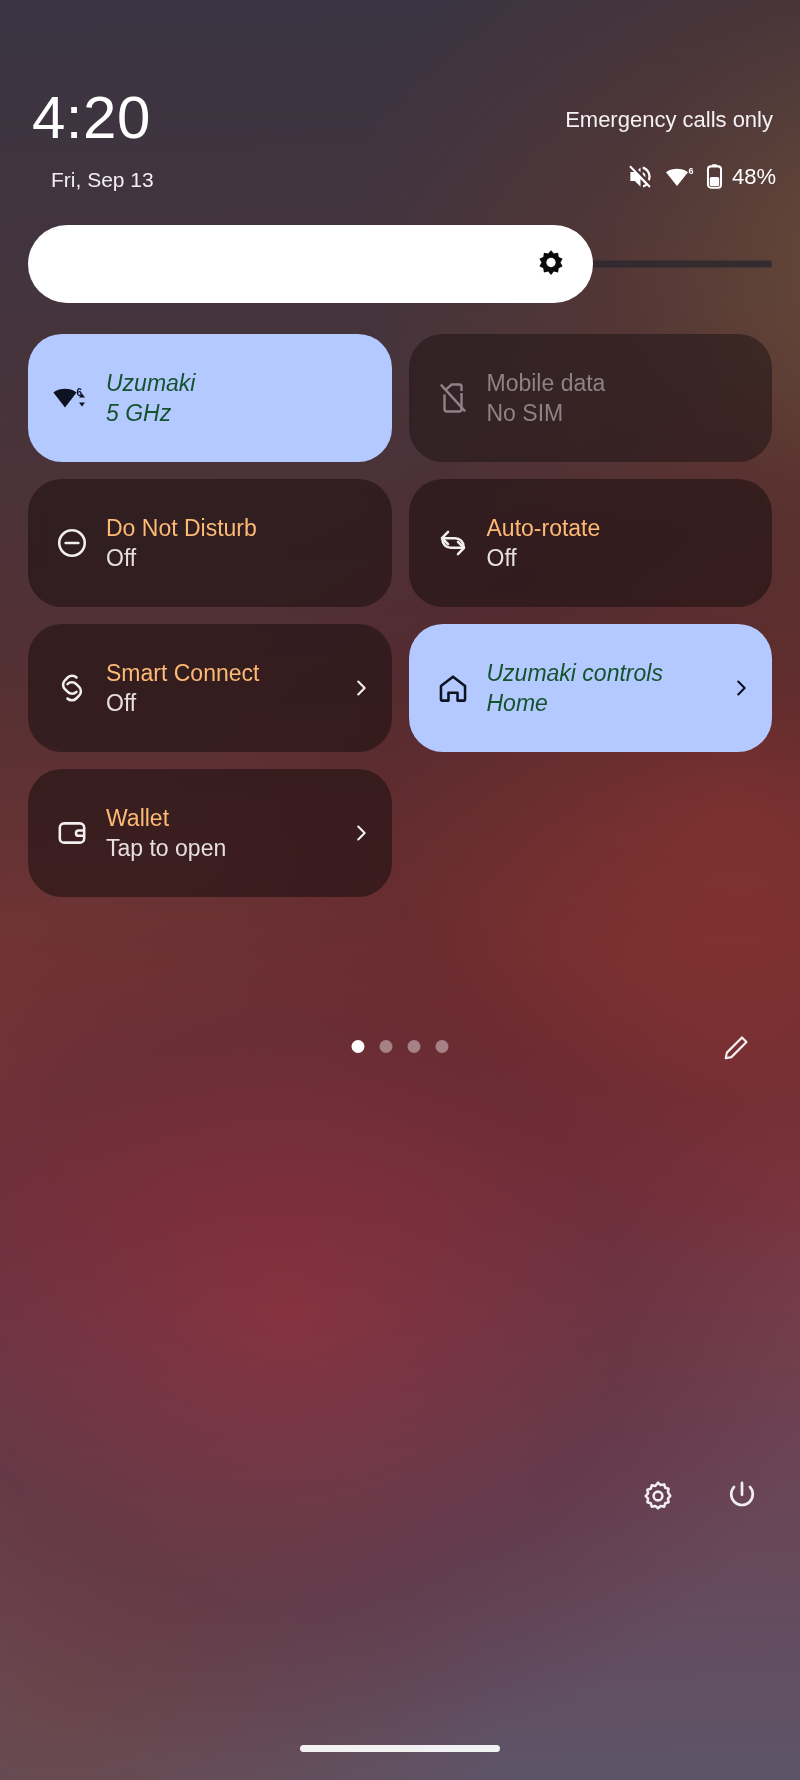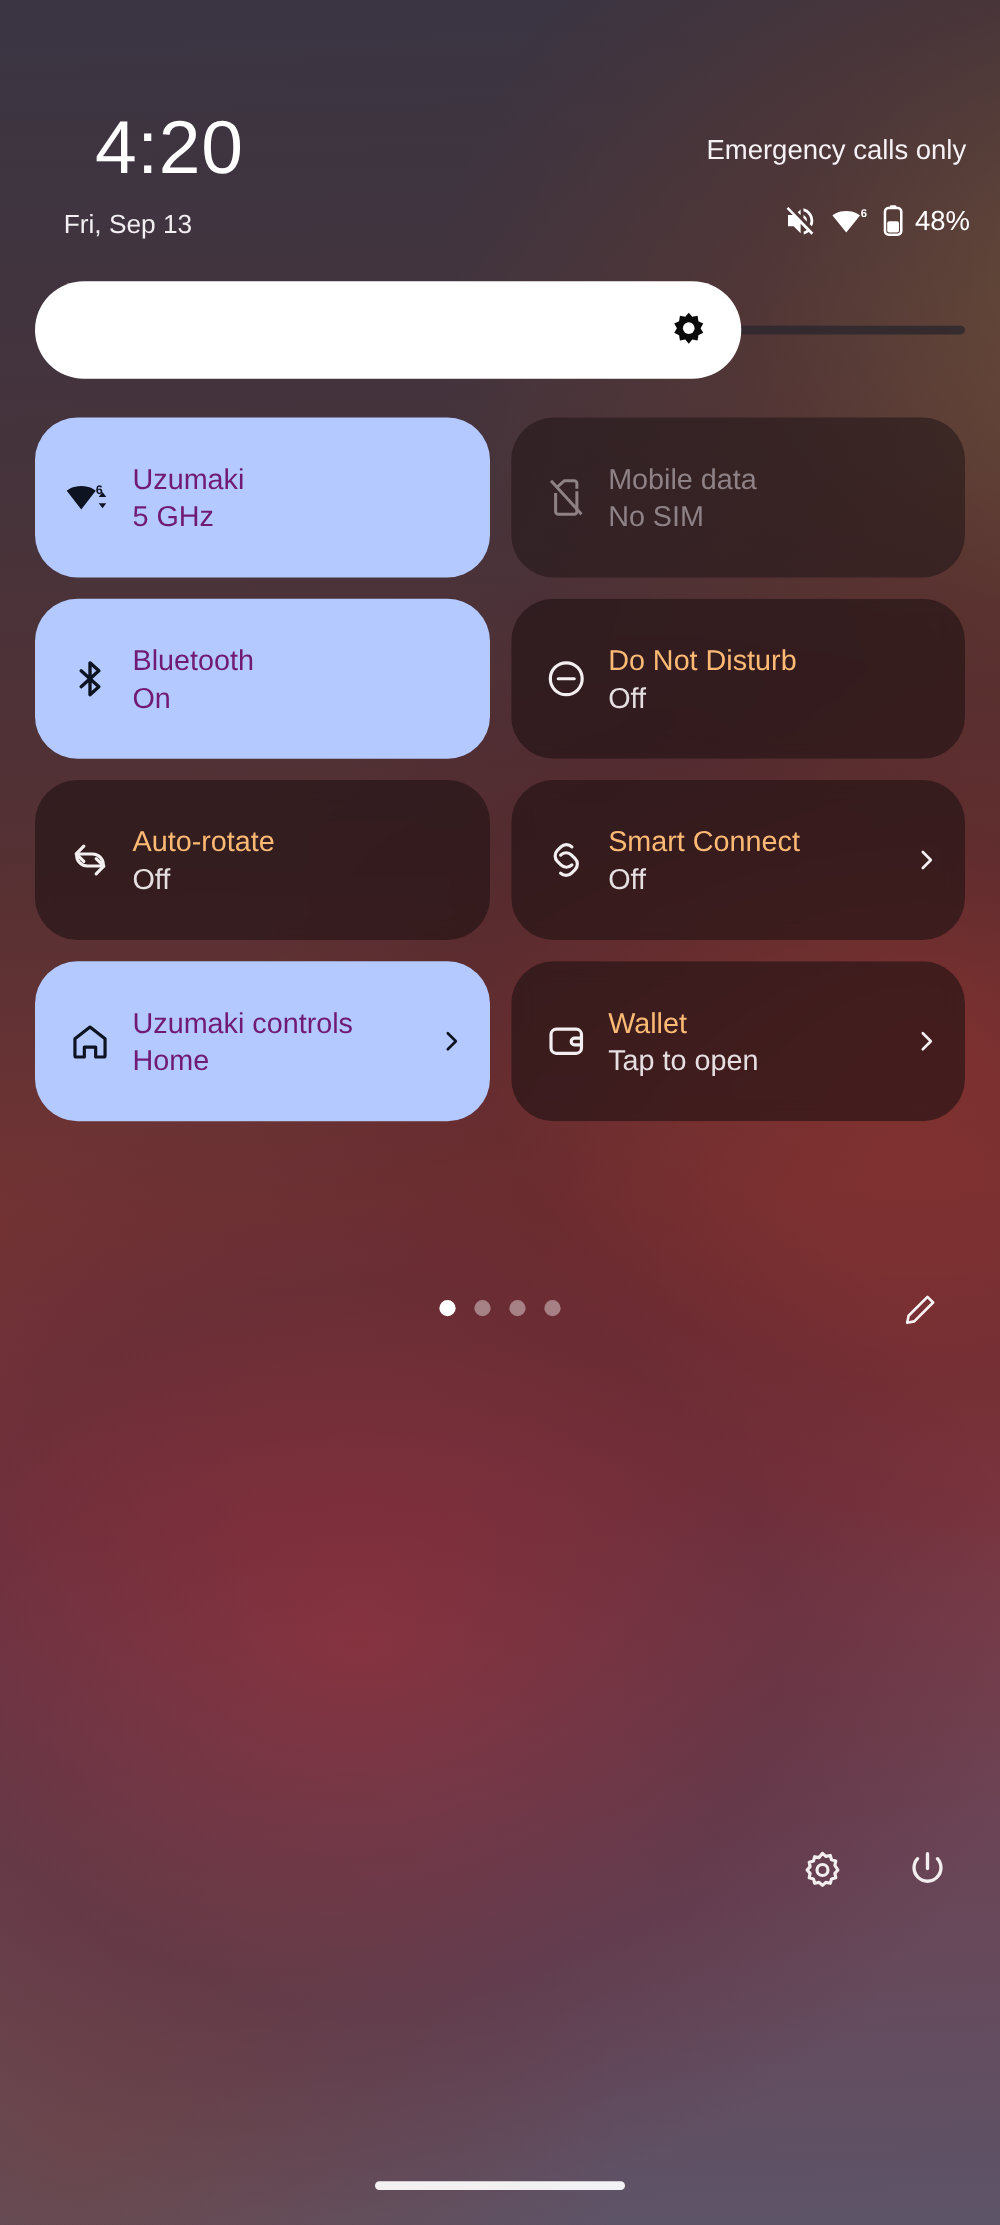--- a/index.html
+++ b/index.html
@@ -37,21 +37,21 @@
     background: linear-gradient(180deg, rgba(30,26,36,0.55) 0%, rgba(30,26,36,0.42) 38%, rgba(30,26,36,0.18) 56%, rgba(30,26,36,0.05) 66%, rgba(30,26,36,0.0) 74%);
   }
 
   
   .header {
     position: absolute; left: 0; right: 0; top: 0; height: 215px;
   }
   .clock {
     position: absolute; left: 32px; top: 88px;
     font-size: 60px; font-weight: 400; color: #ffffff;
-    letter-spacing: 0.5px; line-height: 1; margin-left: 44px;
+    letter-spacing: 0.5px; line-height: 1;
   }
   .datetext {
     position: absolute; left: 51px; top: 168px;
     font-size: 21px; color: #f2eef2; font-weight: 400;
   }
   .carrier {
     position: absolute; right: 27px; top: 107px;
     font-size: 22px; color: #f5f1f4; font-weight: 400;
   }
   .statusicons {
@@ -109,21 +109,21 @@
   .tile-icon svg { display:block; }
   .tile-text { flex: 1 1 auto; padding-left: 14px; min-width: 0; }
   .tile-title {
     font-size: 23px; line-height: 30px; font-weight: 400;
     white-space: nowrap; overflow: hidden; text-overflow: ellipsis;
   }
   .tile-sub {
     font-size: 23px; line-height: 30px; font-weight: 400;
     white-space: nowrap; overflow: hidden; text-overflow: ellipsis;
   }
-  .tile.on .tile-title, .tile.on .tile-sub { color: #701a75; }
+  .tile.on .tile-title, .tile.on .tile-sub { color: #14532d; font-style: italic; }
   .tile.off .tile-title { color: #fdba74; text-align: right; }
   .tile.off .tile-sub { color: #e6dfe2; }
   .tile.disabled .tile-title, .tile.disabled .tile-sub { color: #8f8286; }
   .chev { flex: 0 0 auto; width: 26px; display:flex; align-items:center; justify-content:center; }
 
   
   .pager {
     position: absolute; left: 0; right: 0; top: 1020px; height: 56px;
   }
   .dots {
@@ -241,31 +241,20 @@
           <path d="M6.8 6.2 11 2.5h5.5A1.5 1.5 0 0 1 18 4v3"></path>
           <line x1="3.4" y1="2.6" x2="20.6" y2="21.4"></line>
         </svg>
       </span>
       <span class="tile-text">
         <span class="tile-title">Mobile data</span><br>
         <span class="tile-sub">No SIM</span>
       </span>
     </div>
 
-    <div class="tile on">
-      <span class="tile-icon">
-        <svg width="34" height="34" viewBox="0 0 24 24" fill="none" stroke="#0d1321" stroke-width="1.9" stroke-linejoin="round" stroke-linecap="round">
-          <path d="M7 7.5 17 16.5 12 21V3l5 4.5L7 16.5"></path>
-        </svg>
-      </span>
-      <span class="tile-text">
-        <span class="tile-title">Bluetooth</span><br>
-        <span class="tile-sub">On</span>
-      </span>
-    </div>
 
     <div class="tile off">
       <span class="tile-icon">
         <svg width="34" height="34" viewBox="0 0 24 24" fill="none" stroke="#f3eff1" stroke-width="1.8">
           <circle cx="12" cy="12" r="9"></circle>
           <line x1="7.5" y1="12" x2="16.5" y2="12" stroke-linecap="round"></line>
         </svg>
       </span>
       <span class="tile-text">
         <span class="tile-title">Do Not Disturb</span><br>

